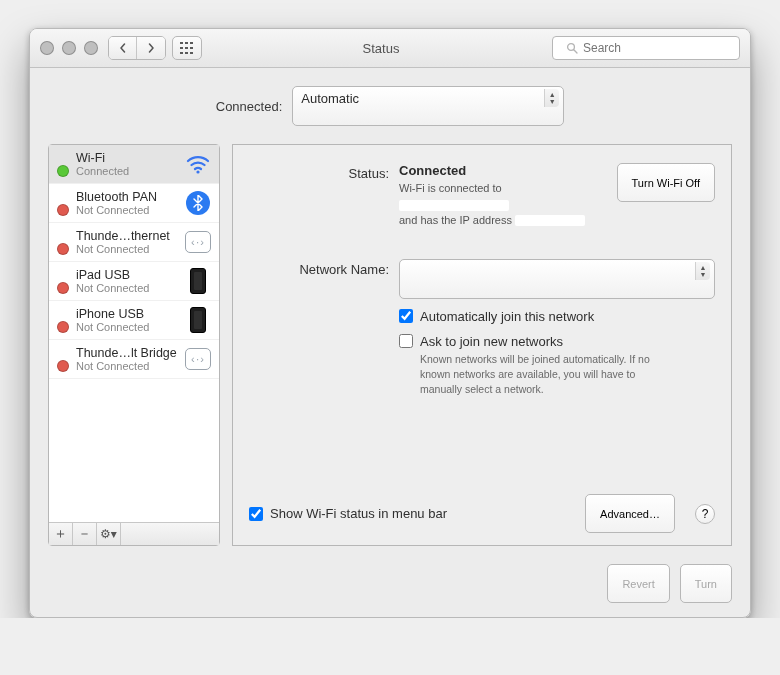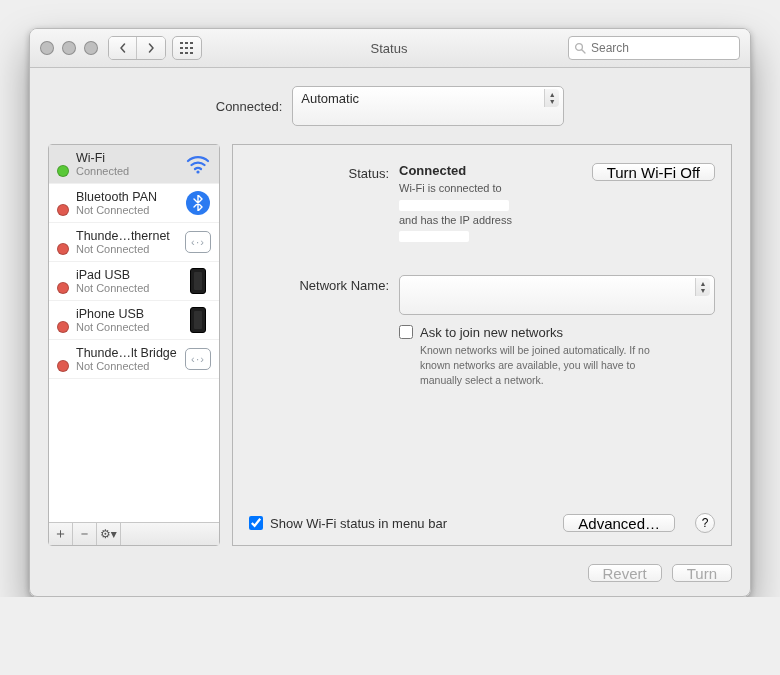--- a/index.html
+++ b/index.html
@@ -7,21 +7,21 @@
   .titlebar{height:38px;display:flex;align-items:center;padding:0 10px;border-bottom:1px solid #c1c1c1;background:linear-gradient(#f6f6f6,#e6e6e6);}
   .traffic{display:flex;gap:8px;margin-right:10px;}
   .dot{width:12px;height:12px;border-radius:50%;border:1px solid rgba(0,0,0,.25);}
   .dot.gr{background:#bfbfbf}.dot.gr2{background:#bfbfbf}.dot.gr3{background:#bfbfbf}
   .segnav{display:flex;border:1px solid #b7b7b7;border-radius:5px;overflow:hidden;height:22px;margin-right:6px;}
   .segnav button{width:28px;background:linear-gradient(#fcfcfc,#ececec);border:none;border-right:1px solid #c6c6c6;display:flex;align-items:center;justify-content:center;cursor:pointer;color:#555}
   .segnav button:last-child{border-right:none}
   .gridbtn{width:28px;height:22px;border:1px solid #b7b7b7;border-radius:5px;background:linear-gradient(#fcfcfc,#ececec);display:flex;align-items:center;justify-content:center;cursor:pointer;margin-right:8px}
   .gridbtn svg{display:block}
   .wtitle{flex:1;text-align:center;font-size:13px;color:#525252}
-  .searchwrap{position:relative;height:22px;width:160px;border:1px solid #b7b7b7;border-radius:4px;background:#fff;display:flex;align-items:center;padding:0 5px;}
+  .searchwrap{position:relative;height:22px;width:160px;border:1px solid #b7b7b7;border-radius:4px;background:#fff;display:flex;align-items:center;padding:0 13px;}
   .searchwrap svg{flex:none;opacity:.55;margin-right:3px}
   .searchwrap input{border:none;outline:none;flex:1;font-size:12px;background:transparent;color:#333}
   .body{padding:18px 18px 14px;}
   .locrow{display:flex;align-items:center;justify-content:center;gap:10px;margin-bottom:18px}
   .locrow label{color:#3a3a3a}
   .select{height:22px;border:1px solid #b7b7b7;border-radius:5px;background:linear-gradient(#ffffff,#f1f1f1);display:flex;align-items:center;padding:0 22px 16px 8px;position:relative;min-width:240px;cursor:pointer}
   .select .arrows{position:absolute;right:4px;top:2px;width:14px;height:18px;background:linear-gradient(#f6f6f6,#e6e6e6);border-left:1px solid #d0d0d0;border-radius:0 4px 4px 0;display:flex;flex-direction:column;align-items:center;justify-content:center;font-size:7px;line-height:7px;color:#555}
   .main{display:flex;gap:12px}
   .sidebar{width:170px;border:1px solid #b6b6b6;border-radius:4px;background:#fff;display:flex;flex-direction:column;height:400px}
   .svc-list{flex:1;overflow:auto}
@@ -34,21 +34,21 @@
   .svcstat{font-size:11px;color:#888}
   .svcicon{width:26px;height:26px;display:flex;align-items:center;justify-content:center;flex:none}
   .sbfoot{height:22px;border-top:1px solid #c7c7c7;display:flex;background:linear-gradient(#f6f6f6,#e8e8e8)}
   .sbfoot button{width:24px;border:none;border-right:1px solid #c7c7c7;background:transparent;display:flex;align-items:center;justify-content:center;cursor:pointer;color:#555;font-size:14px}
   .content{flex:1;border:1px solid #b6b6b6;border-radius:0;background:#eeeeee;position:relative;height:400px}
   .cinner{padding:18px 16px}
   .row{display:flex;margin-bottom:10px}
   .rlabel{width:140px;text-align:right;padding-right:10px;color:#323232;padding-top:3px}
   .rbody{flex:1}
   .statusval{font-weight:600}
-  .pushbtn{height:18px;padding:0 14px;border:1px solid #b7b7b7;border-radius:5px;background:linear-gradient(#ffffff,#f2f2f2);font-size:15px;cursor:pointer}
+  .pushbtn{height:39px;padding:0 14px;border:1px solid #b7b7b7;border-radius:5px;background:linear-gradient(#ffffff,#f2f2f2);font-size:11px;cursor:pointer}
   .pushbtn:disabled{color:#a7a7a7}
   .subtext{font-size:11px;color:#555;line-height:1.45;margin-top:3px;max-width:250px}
   .chk{display:flex;align-items:center;gap:7px;font-size:13px;color:#2f2f2f}
   .chk input{width:14px;height:14px;margin:0}
   .explain{font-size:10.5px;color:#6a6a6a;line-height:1.45;margin-left:21px;margin-top:3px;max-width:250px}
   .contentfoot{position:absolute;left:16px;right:16px;bottom:12px;display:flex;align-items:center;justify-content:space-between}
   .helpbtn{width:20px;height:20px;border:1px solid #b7b7b7;border-radius:50%;background:linear-gradient(#ffffff,#f1f1f1);font-size:12px;cursor:pointer;display:flex;align-items:center;justify-content:center}
   .footer{display:flex;justify-content:flex-end;gap:10px;margin-top:18px}
   
   .wifiarc{color:#3a76f0}
@@ -218,20 +218,29 @@
           <div class="row" style="margin-top:30px">
             <div class="rlabel">Network Name:</div>
             <div class="rbody">
               <div class="select" style="min-width:230px">
                 <span></span>
                 <span class="arrows">▲<br>▼</span>
               </div>
             </div>
           </div>
 
+          <div class="row">
+            <div class="rlabel"></div>
+            <div class="rbody">
+              <label class="chk">
+                <input type="checkbox" id="chk-autojoin" checked="" style="">
+                <span>Automatically join this network</span>
+              </label>
+            </div>
+          </div>
 
           <div class="row">
             <div class="rlabel"></div>
             <div class="rbody">
               <label class="chk">
                 <input type="checkbox" id="chk-askjoin" style="">
                 <span>Ask to join new networks</span>
               </label>
               <div class="explain">Known networks will be joined automatically. If no known networks are available, you will have to manually select a network.</div>
             </div>

